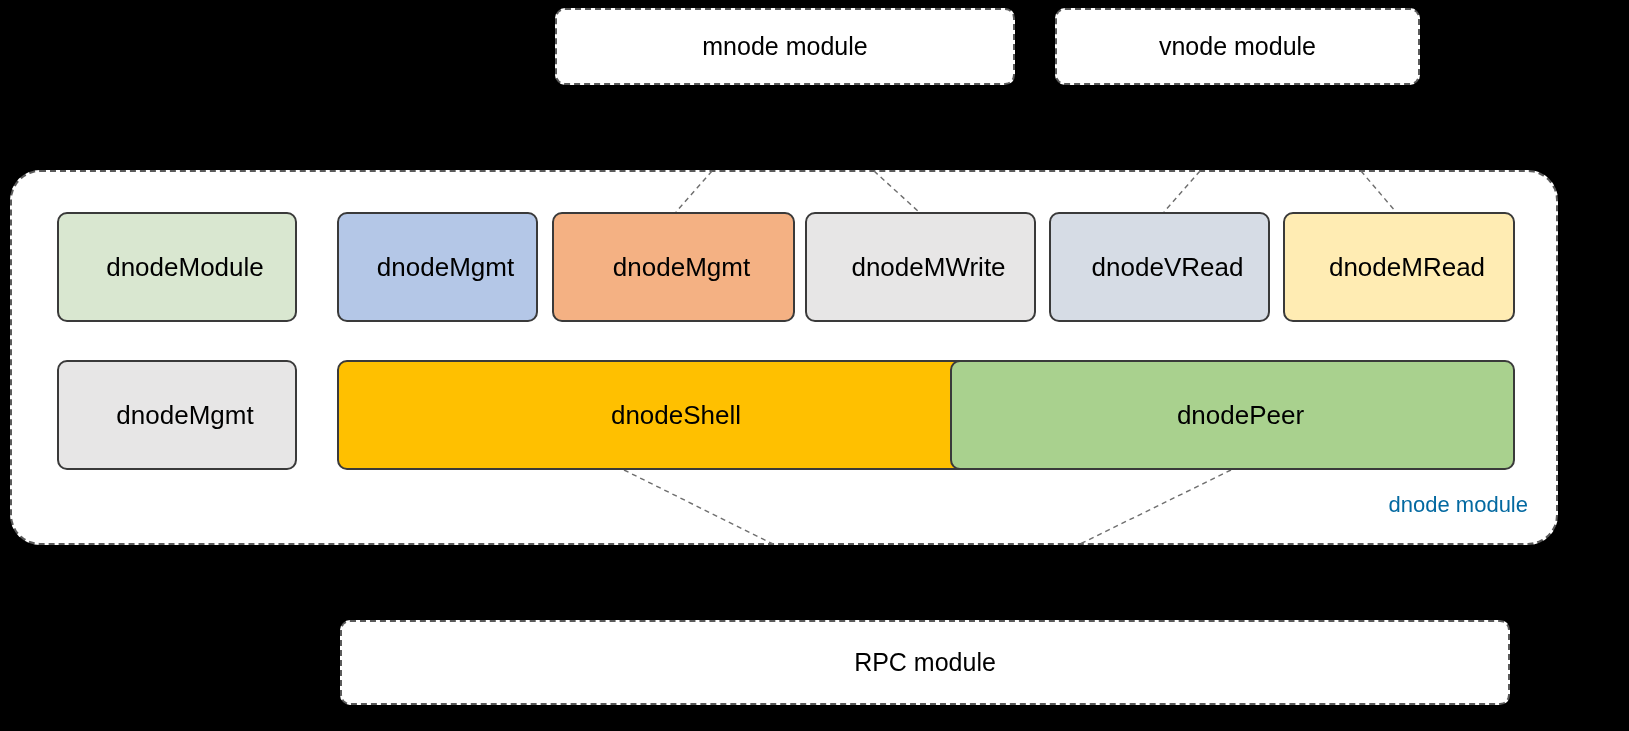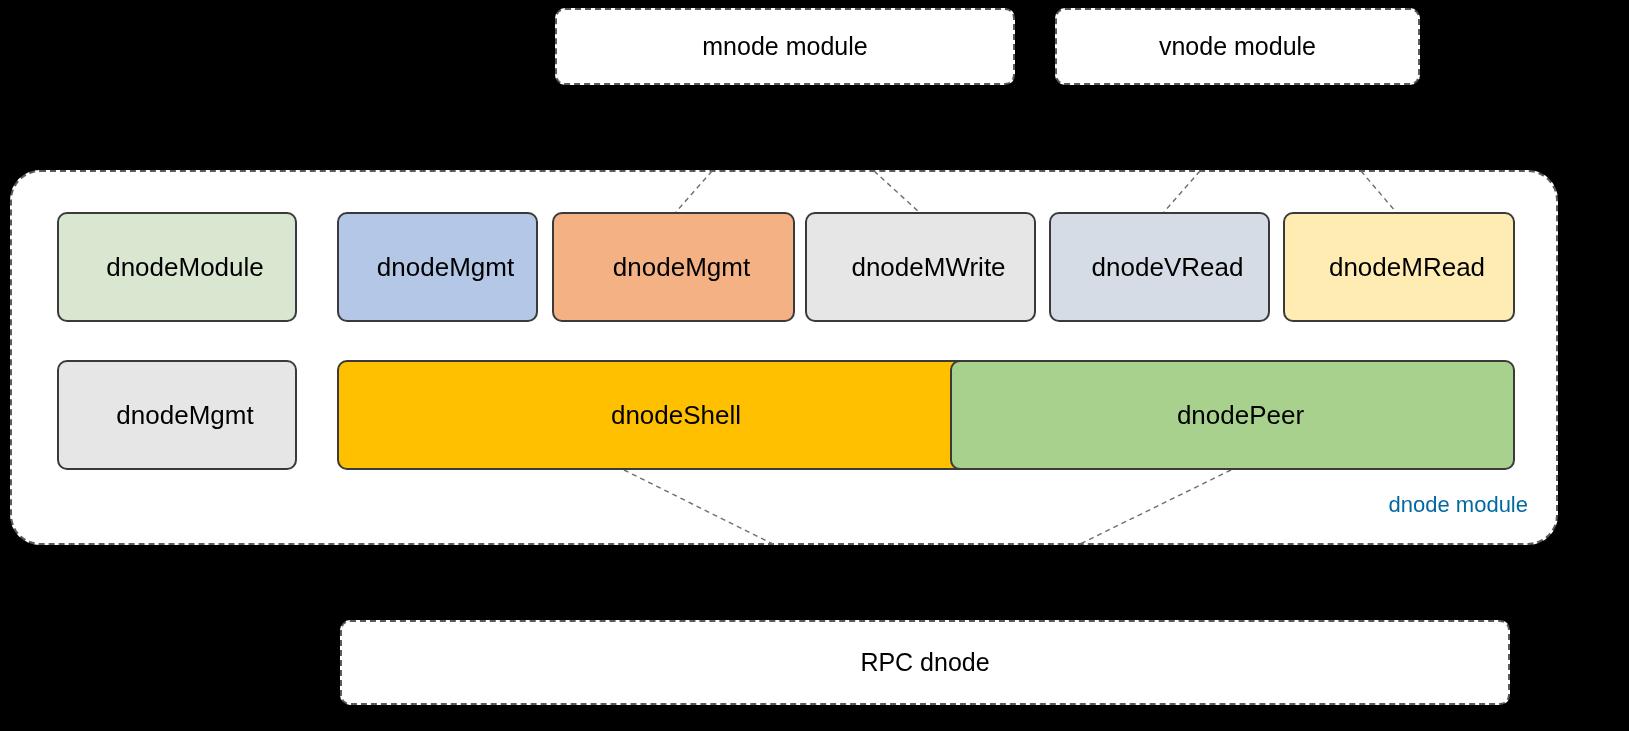--- a/index.html
+++ b/index.html
@@ -134,16 +134,16 @@
     <span class="label">dnodeShell</span>
   </div>
 
   <div class="node" style="left: 950px; top: 360px; width: 565px; background-color: rgb(169, 209, 142);">
     <span class="label">dnodePeer</span>
   </div>
 
   <div class="container-label">dnode module</div>
 
   <div class="dashed-box" style="left:340px; top:620px; width:1170px; height:85px;">
-    <span class="label">RPC dnode</span>
+    <span class="label">RPC module</span>
   </div>
 
 </div>
 
 </body></html>

